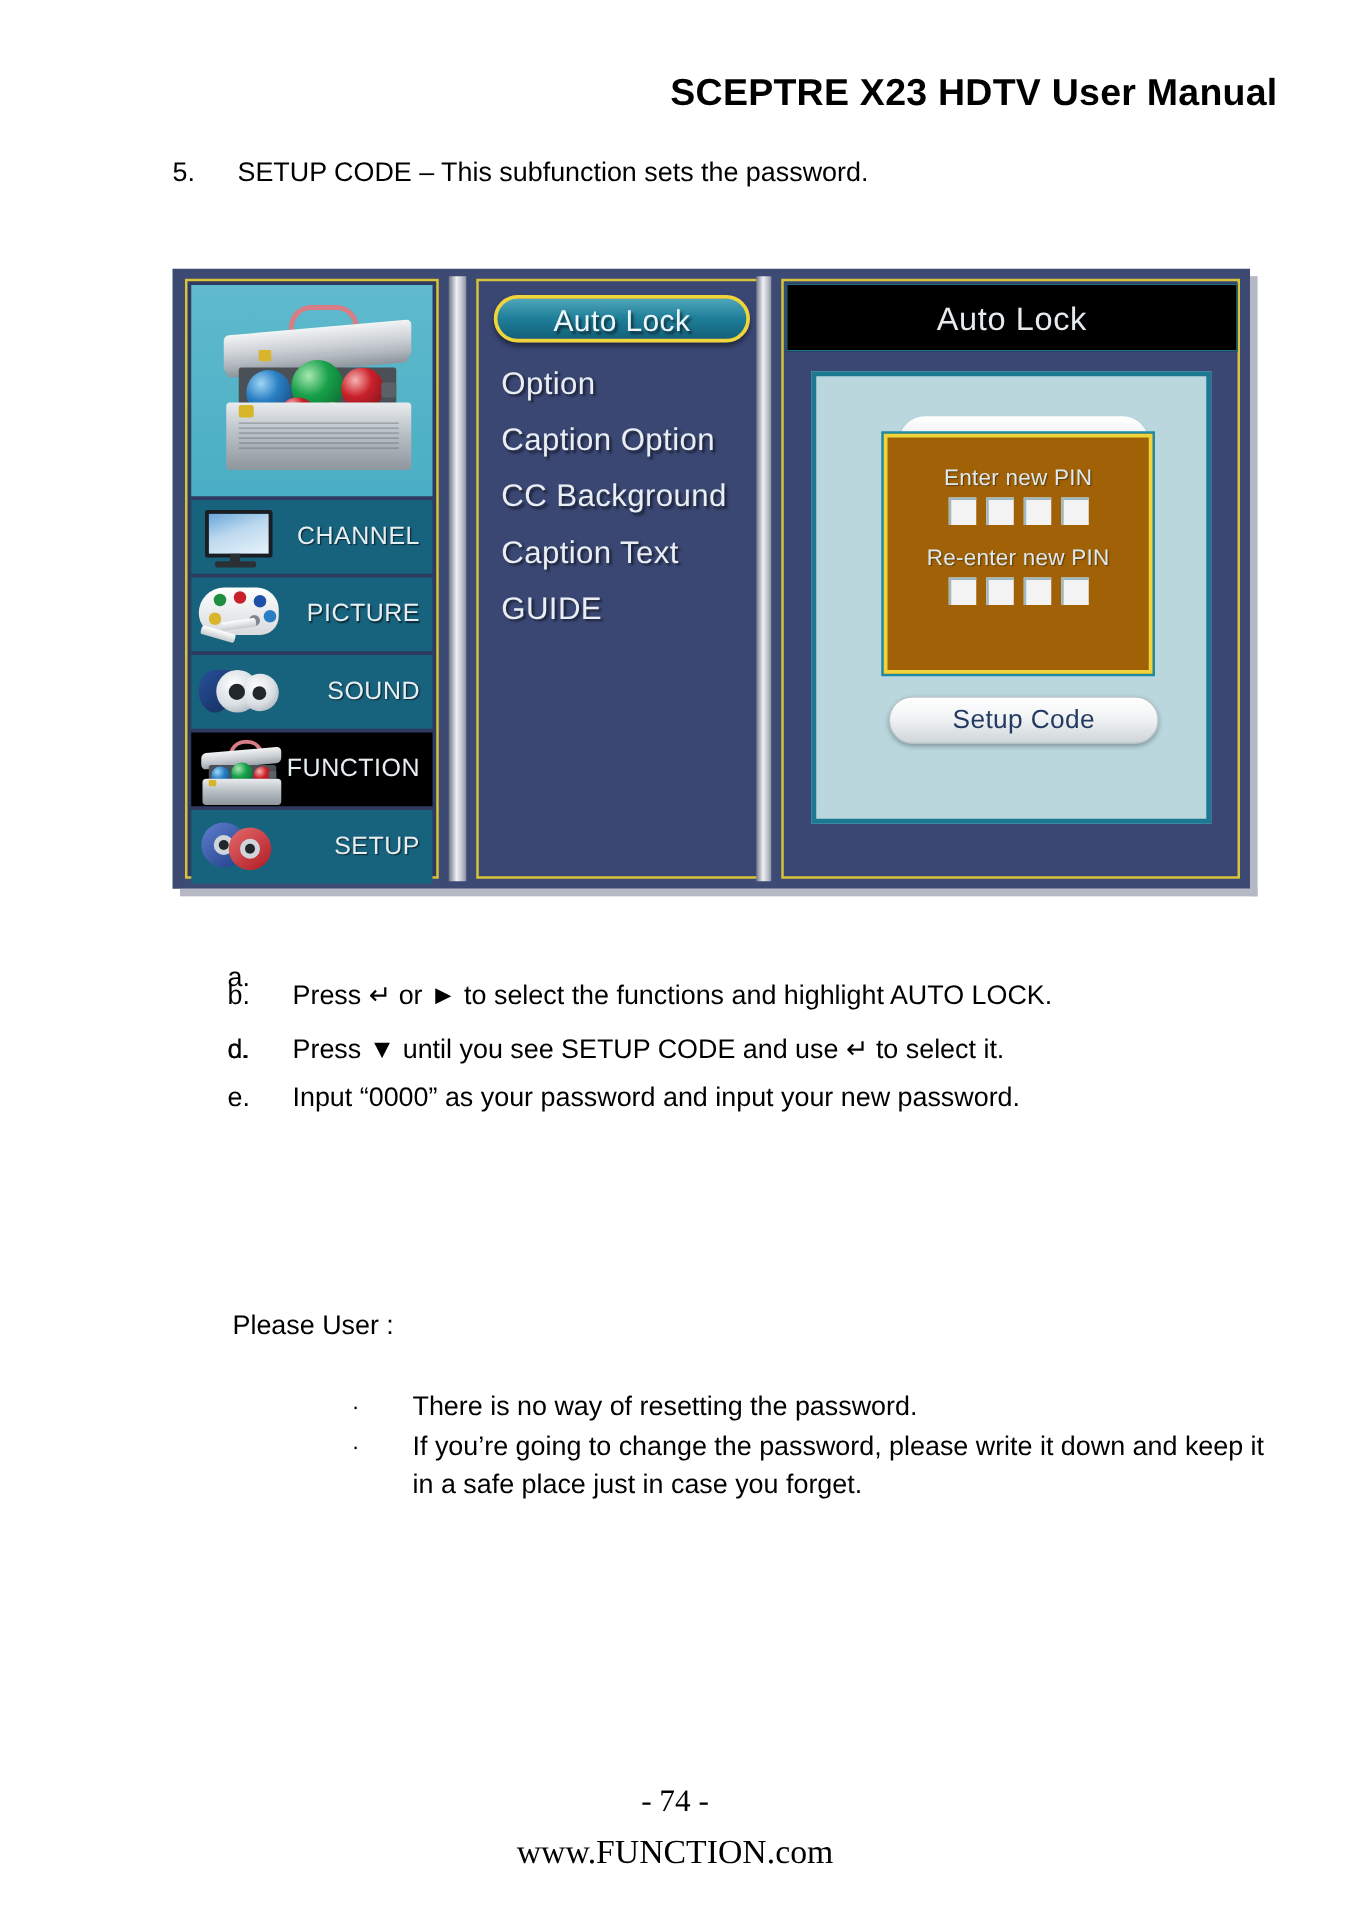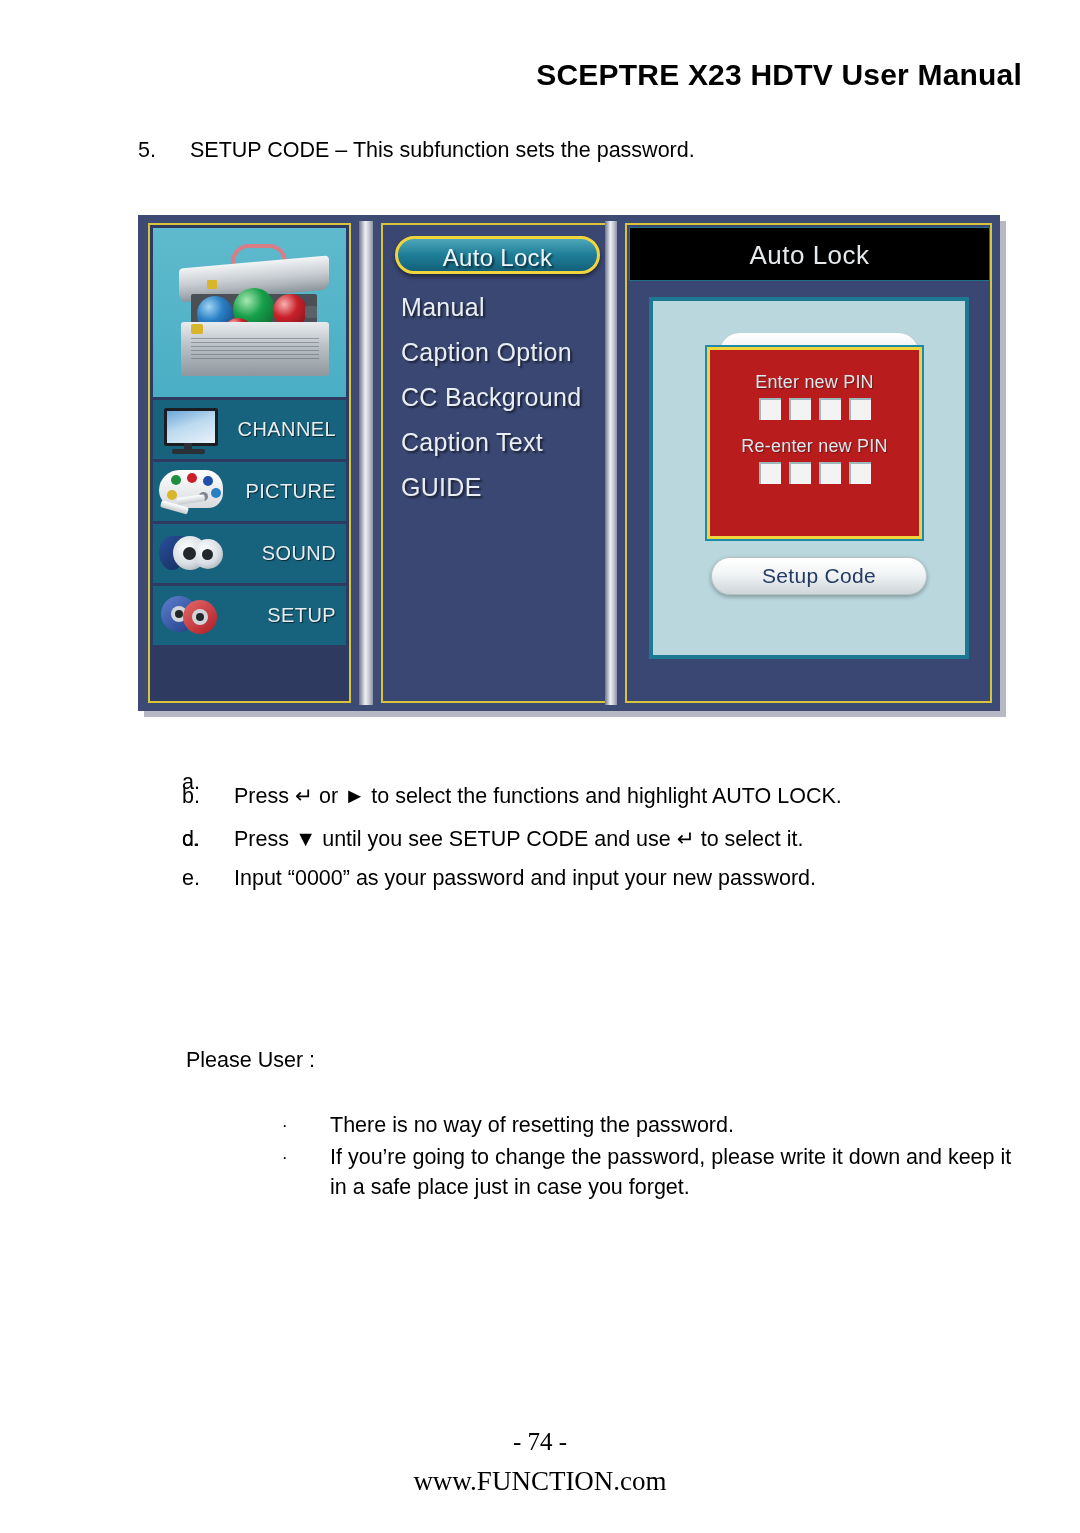--- a/index.html
+++ b/index.html
@@ -30,21 +30,21 @@
     font-size: 30px;
     font-weight: bold;
     letter-spacing: 0.2px;
     color: #000;
     white-space: nowrap;
   }
 
   
   .intro-item {
     position: absolute;
-    top: 136px;
+    top: 124px;
     left: 138px;
     width: 880px;
     font-size: 21.5px;
     line-height: 28px;
   }
   .intro-item .num {
     display: inline-block;
     width: 52px;
   }
 
@@ -304,21 +304,21 @@
     left: 92px; top: 108px;
     width: 200px; height: 42px;
     border-radius: 22px;
     background: linear-gradient(180deg,#ffffff 0%, #e6ebee 60%, #c4cbd0 100%);
     box-shadow: 0 2px 3px rgba(0,0,0,0.25);
   }
   .pin-box {
     position:absolute;
     left: 80px; top: 122px;
     width: 215px; height: 192px;
-    background: #b91c1c;
+    background: #a16207;
     border: 3px solid #f0d43c;
     box-sizing: border-box;
     box-shadow: 0 0 0 2px #1d8aa8;
     text-align: center;
     padding-top: 22px;
   }
   .pin-label {
     color: #dde9ee;
     font-size: 18px;
     letter-spacing: 0.2px;
@@ -491,20 +491,36 @@
       <div class="row-icon">
         <div class="spk-blue" style="left:2px; top:10px; width:26px; height:34px;"></div>
         <div class="spk-cone-out" style="left:16px; top:10px;"></div>
         <div class="spk-cone-out" style="left:36px; top:13px; width:30px; height:30px;"></div>
         <div class="spk-cone-in" style="left:26px; top:21px;"></div>
         <div class="spk-cone-in" style="left:45px; top:23px; width:11px; height:11px;"></div>
       </div>
       <div class="row-label">SOUND</div>
     </div>
 
+    <div class="osd-row dark">
+      <div class="row-icon">
+        <div class="toolbox" style="left:0px; top:4px; width:72px; height:50px;">
+          <div class="tb-handle" style="left:26px; top:0px; width:22px; height:10px; border-width:3px;"></div>
+          <div class="tb-lid" style="left:4px; top:8px; width:64px; height:13px; transform: skewY(-5deg);"></div>
+          <div class="tb-inner" style="left:10px; top:20px; width:54px; height:13px;"></div>
+          <div class="ball blue" style="left:12px; top:21px; width:15px; height:15px;"></div>
+          <div class="ball green" style="left:28px; top:18px; width:17px; height:17px;"></div>
+          <div class="ball red" style="left:46px; top:21px; width:14px; height:14px;"></div>
+          <div class="tb-body" style="left:5px; top:31px; width:63px; height:21px;"></div>
+          <div style="position:absolute; left:10px; top:32px; width:6px; height:5px; background:#d8b52a; border-radius:1px;"></div>
+          <div style="position:absolute; left:58px; top:25px; width:6px; height:6px; background:#5a6268; border-radius:1px;"></div>
+        </div>
+      </div>
+      <div class="row-label">FUNCTION</div>
+    </div>
 
     <div class="osd-row">
       <div class="row-icon">
         <div class="gear gear-blue" style="left:4px; top:8px; width:36px; height:36px;">
           <div class="teeth">
             <i style="transform:rotate(0deg)"></i>
               <i style="transform:rotate(30deg)"></i>
             <i style="transform:rotate(60deg)"></i>
               <i style="transform:rotate(90deg)"></i>
             <i style="transform:rotate(120deg)"></i>
@@ -527,21 +543,21 @@
         <div class="gear-hole2" style="left:39px; top:25px; width:8px; height:8px;"></div>
       </div>
       <div class="row-label">SETUP</div>
     </div>
   </div>
 
   <div class="osd-divider" style="left:221px;"></div>
 
   <div class="osd-mid">
     <div class="menu-item selected">Auto Lock</div>
-    <div class="menu-item">Manual</div>
+    <div class="menu-item">Option</div>
     <div class="menu-item">Caption Option</div>
     <div class="menu-item">CC Background</div>
     <div class="menu-item">Caption Text</div>
     <div class="menu-item">GUIDE</div>
   </div>
 
   <div class="osd-divider" style="left:467px; width:12px;"></div>
 
   <div class="osd-right">
     <div class="dlg-title">Auto Lock</div>

